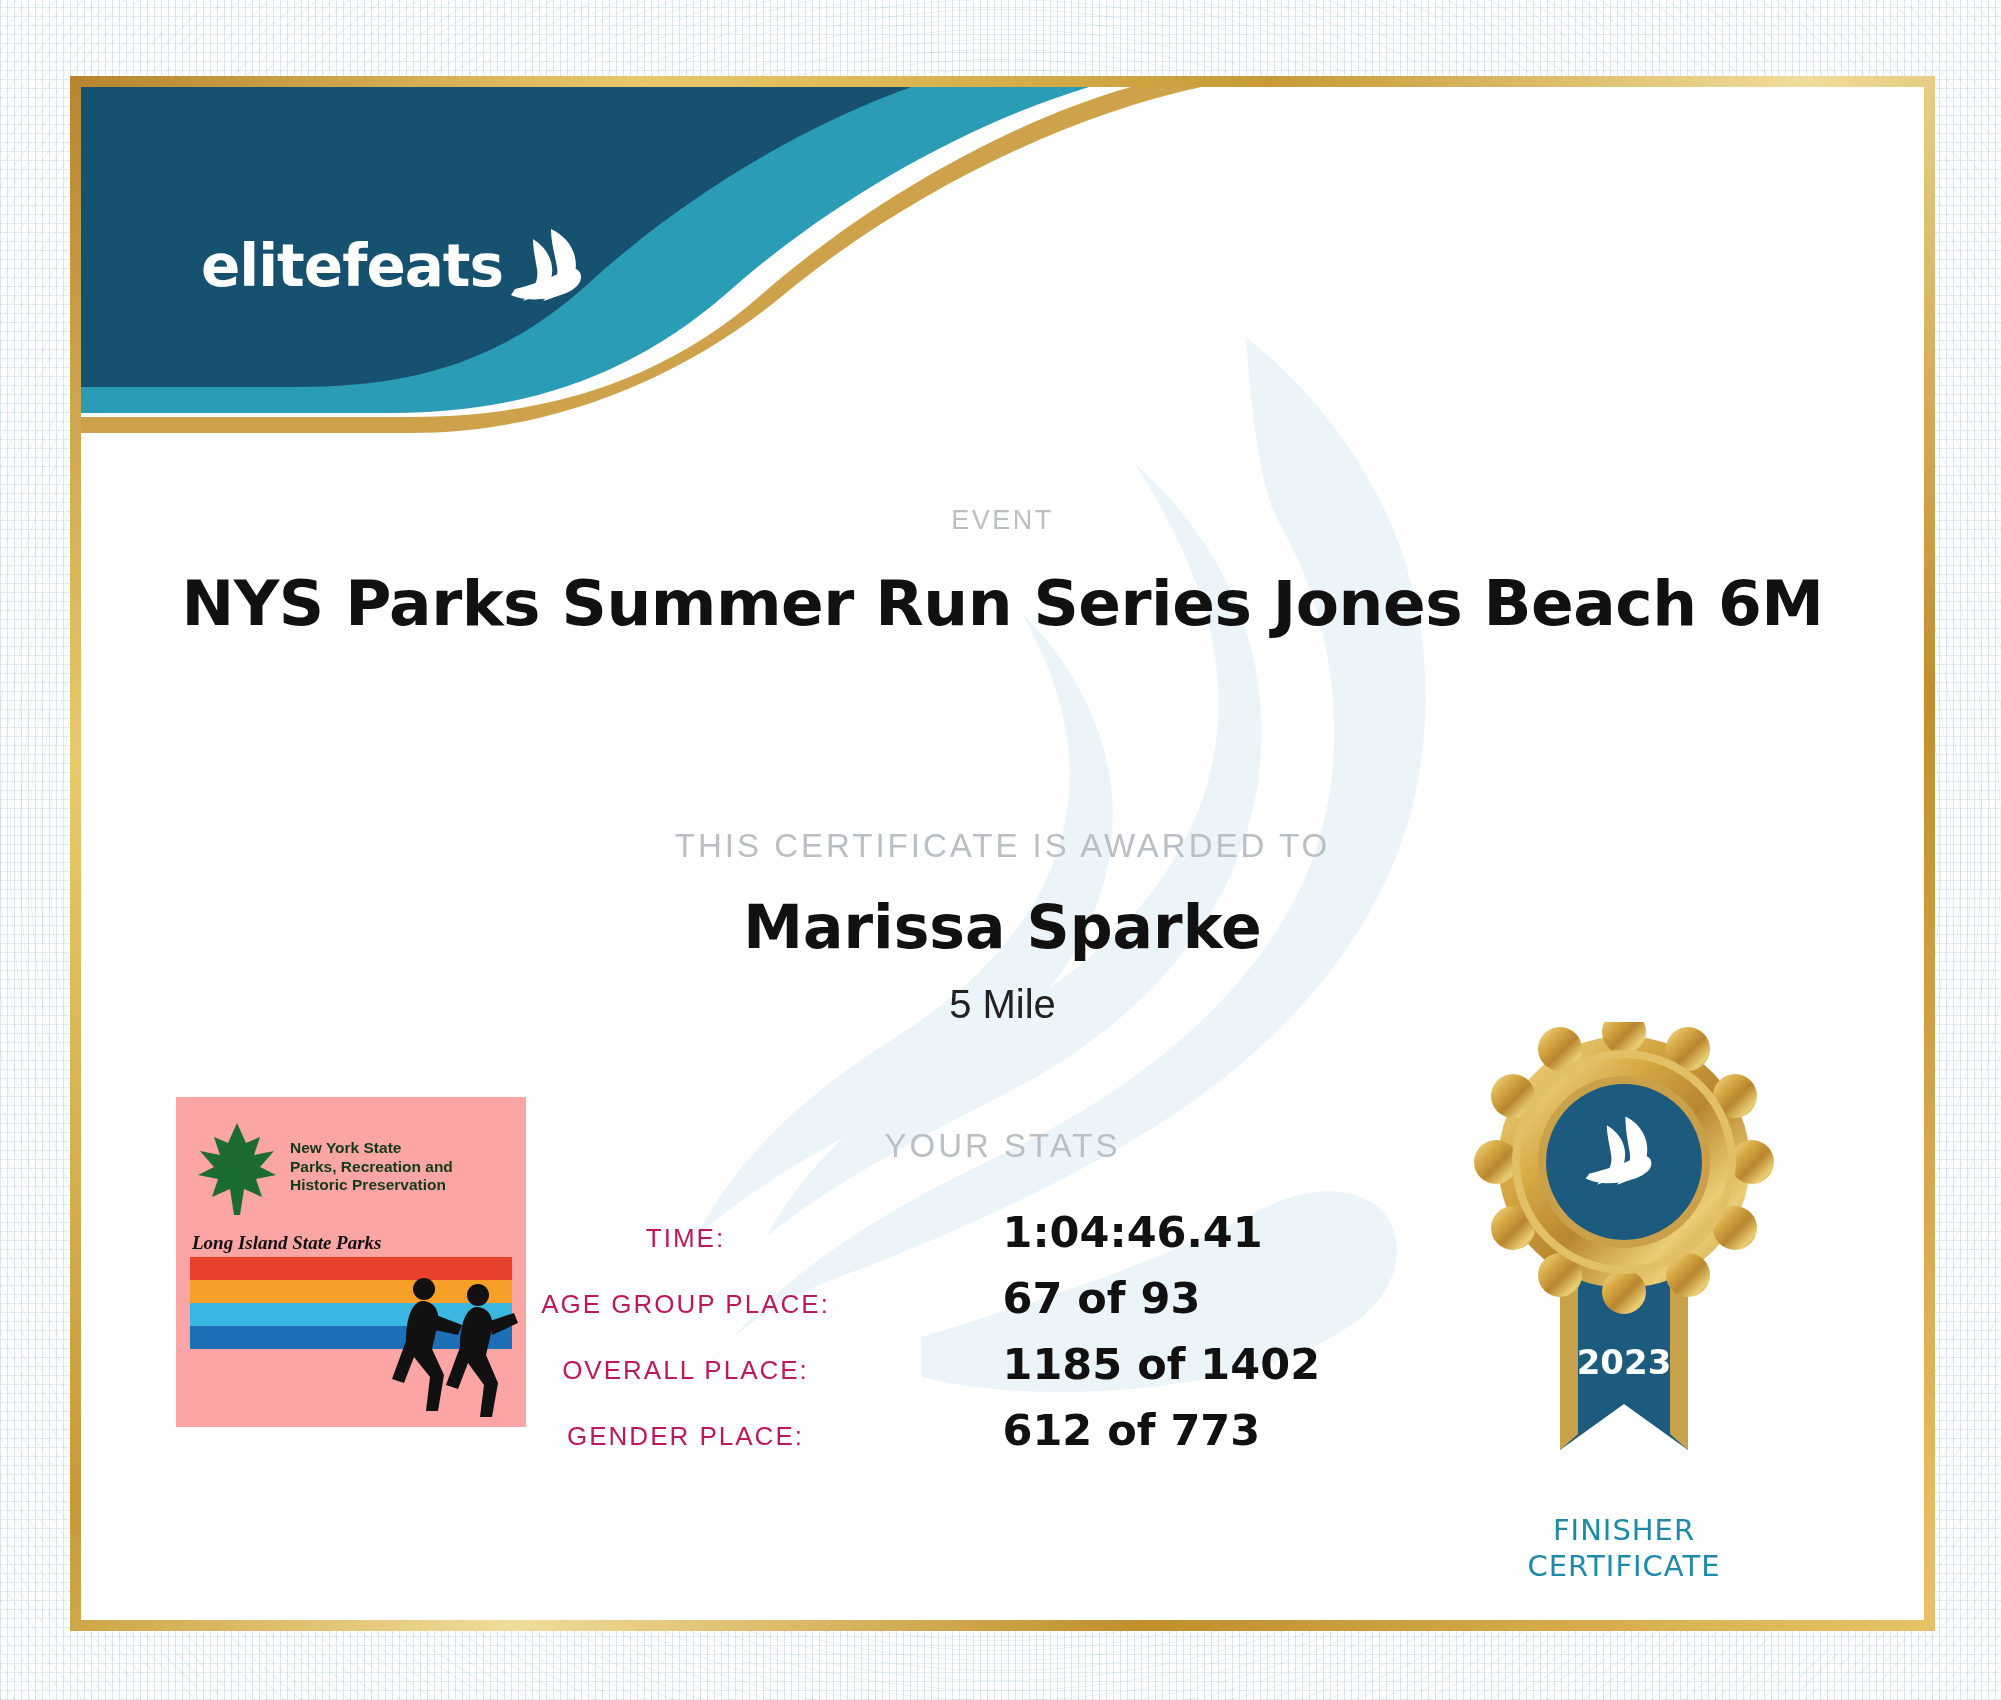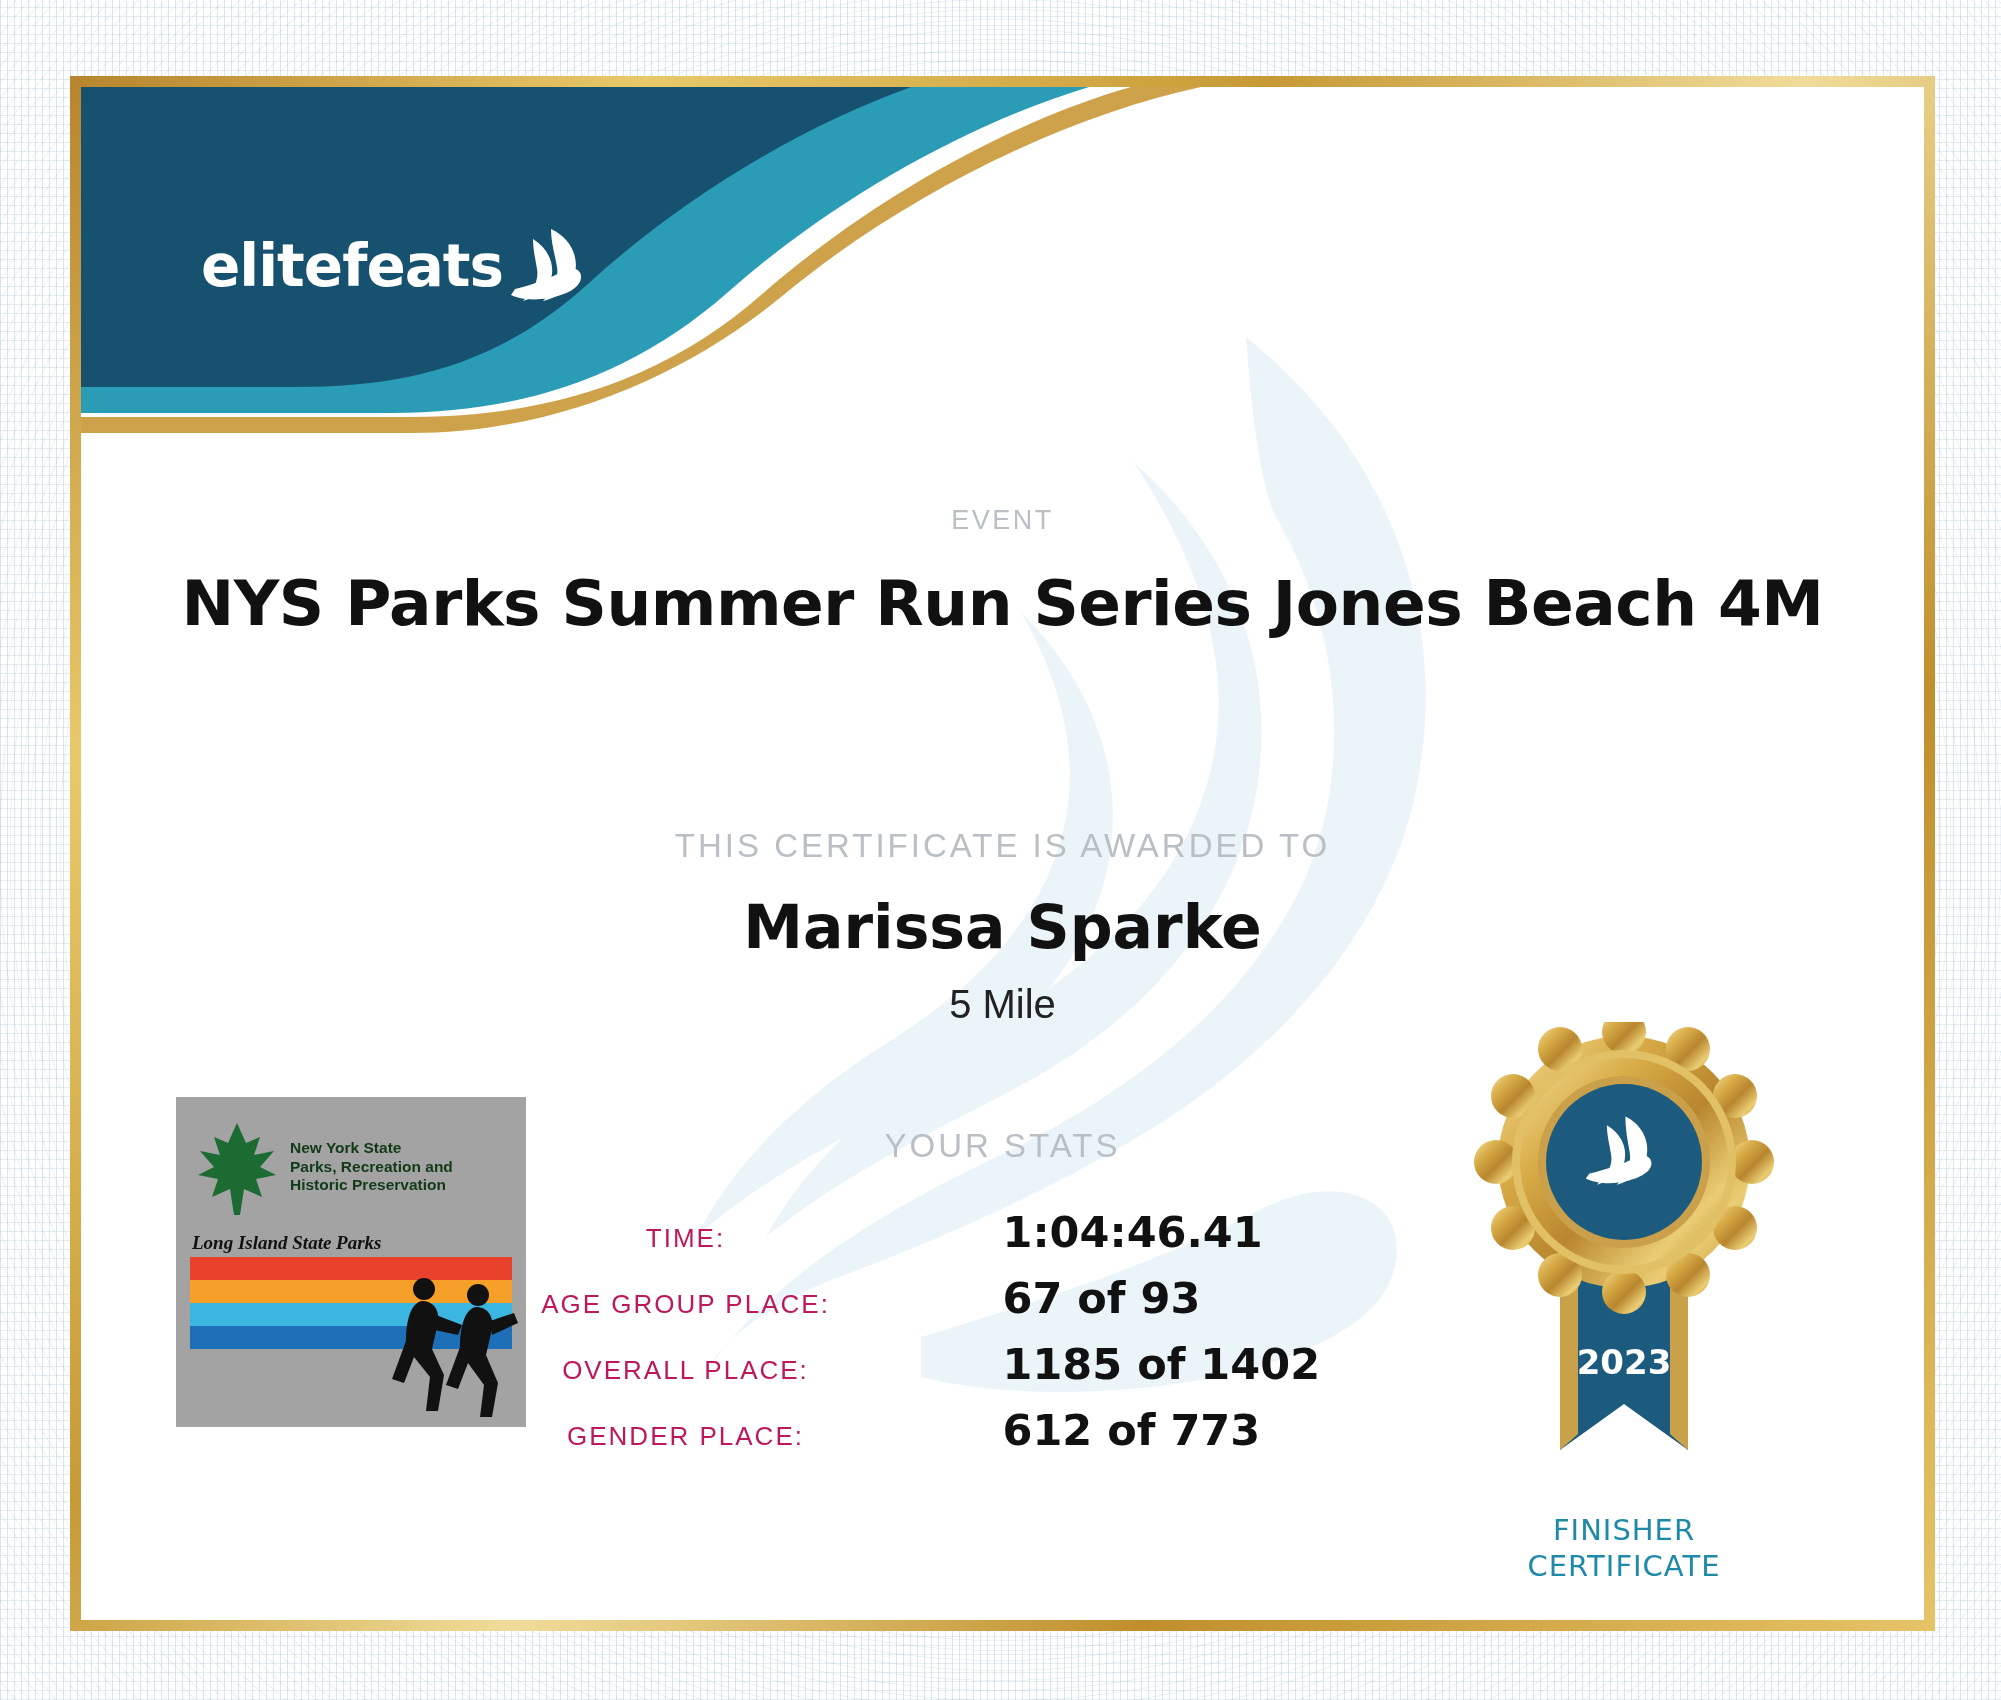--- a/index.html
+++ b/index.html
@@ -152,21 +152,21 @@
     font-family: "DejaVu Sans", sans-serif;
   }
 
   
   .sponsor {
     position: absolute;
     left: 95px;
     top: 1010px;
     width: 350px;
     height: 330px;
-    background: #a3a3a3;
+    background: #fca5a5;
     box-sizing: border-box;
     overflow: hidden;
   }
   .sponsor-top {
     position: absolute;
     left: 18px; top: 22px;
     display: flex;
     align-items: center;
   }
   .sponsor-text {
@@ -241,21 +241,21 @@
         <svg class="logo-wing" width="86" height="78" viewBox="0 0 86 78">
           <g fill="#ffffff">
             <path d="M44 2 C62 10 72 28 68 46 C65 60 52 70 36 74 C46 64 52 52 50 40 C48 28 44 16 44 2 Z"></path>
             <path d="M26 12 C42 22 48 38 44 52 C41 62 30 70 16 74 C26 64 32 54 30 42 C28 30 26 22 26 12 Z"></path>
             <path d="M8 62 C24 58 42 52 56 44 C66 39 74 42 74 50 C74 60 60 68 42 71 C26 74 12 72 4 68 Z"></path>
           </g>
         </svg>
       </div>
 
       <div class="center-col label event-label">EVENT</div>
-      <div class="center-col event-name">NYS Parks Summer Run Series Jones Beach 4M</div>
+      <div class="center-col event-name">NYS Parks Summer Run Series Jones Beach 6M</div>
 
       <div class="center-col label awarded-label">THIS CERTIFICATE IS AWARDED TO</div>
       <div class="center-col recipient">Marissa Sparke</div>
       <div class="center-col distance">5 Mile</div>
 
       <div class="center-col label stats-label">YOUR STATS</div>
       <div class="stats">
         <div class="stat-row">
           <div class="stat-key">TIME:</div>
           <div class="stat-val">1:04:46.41</div>

